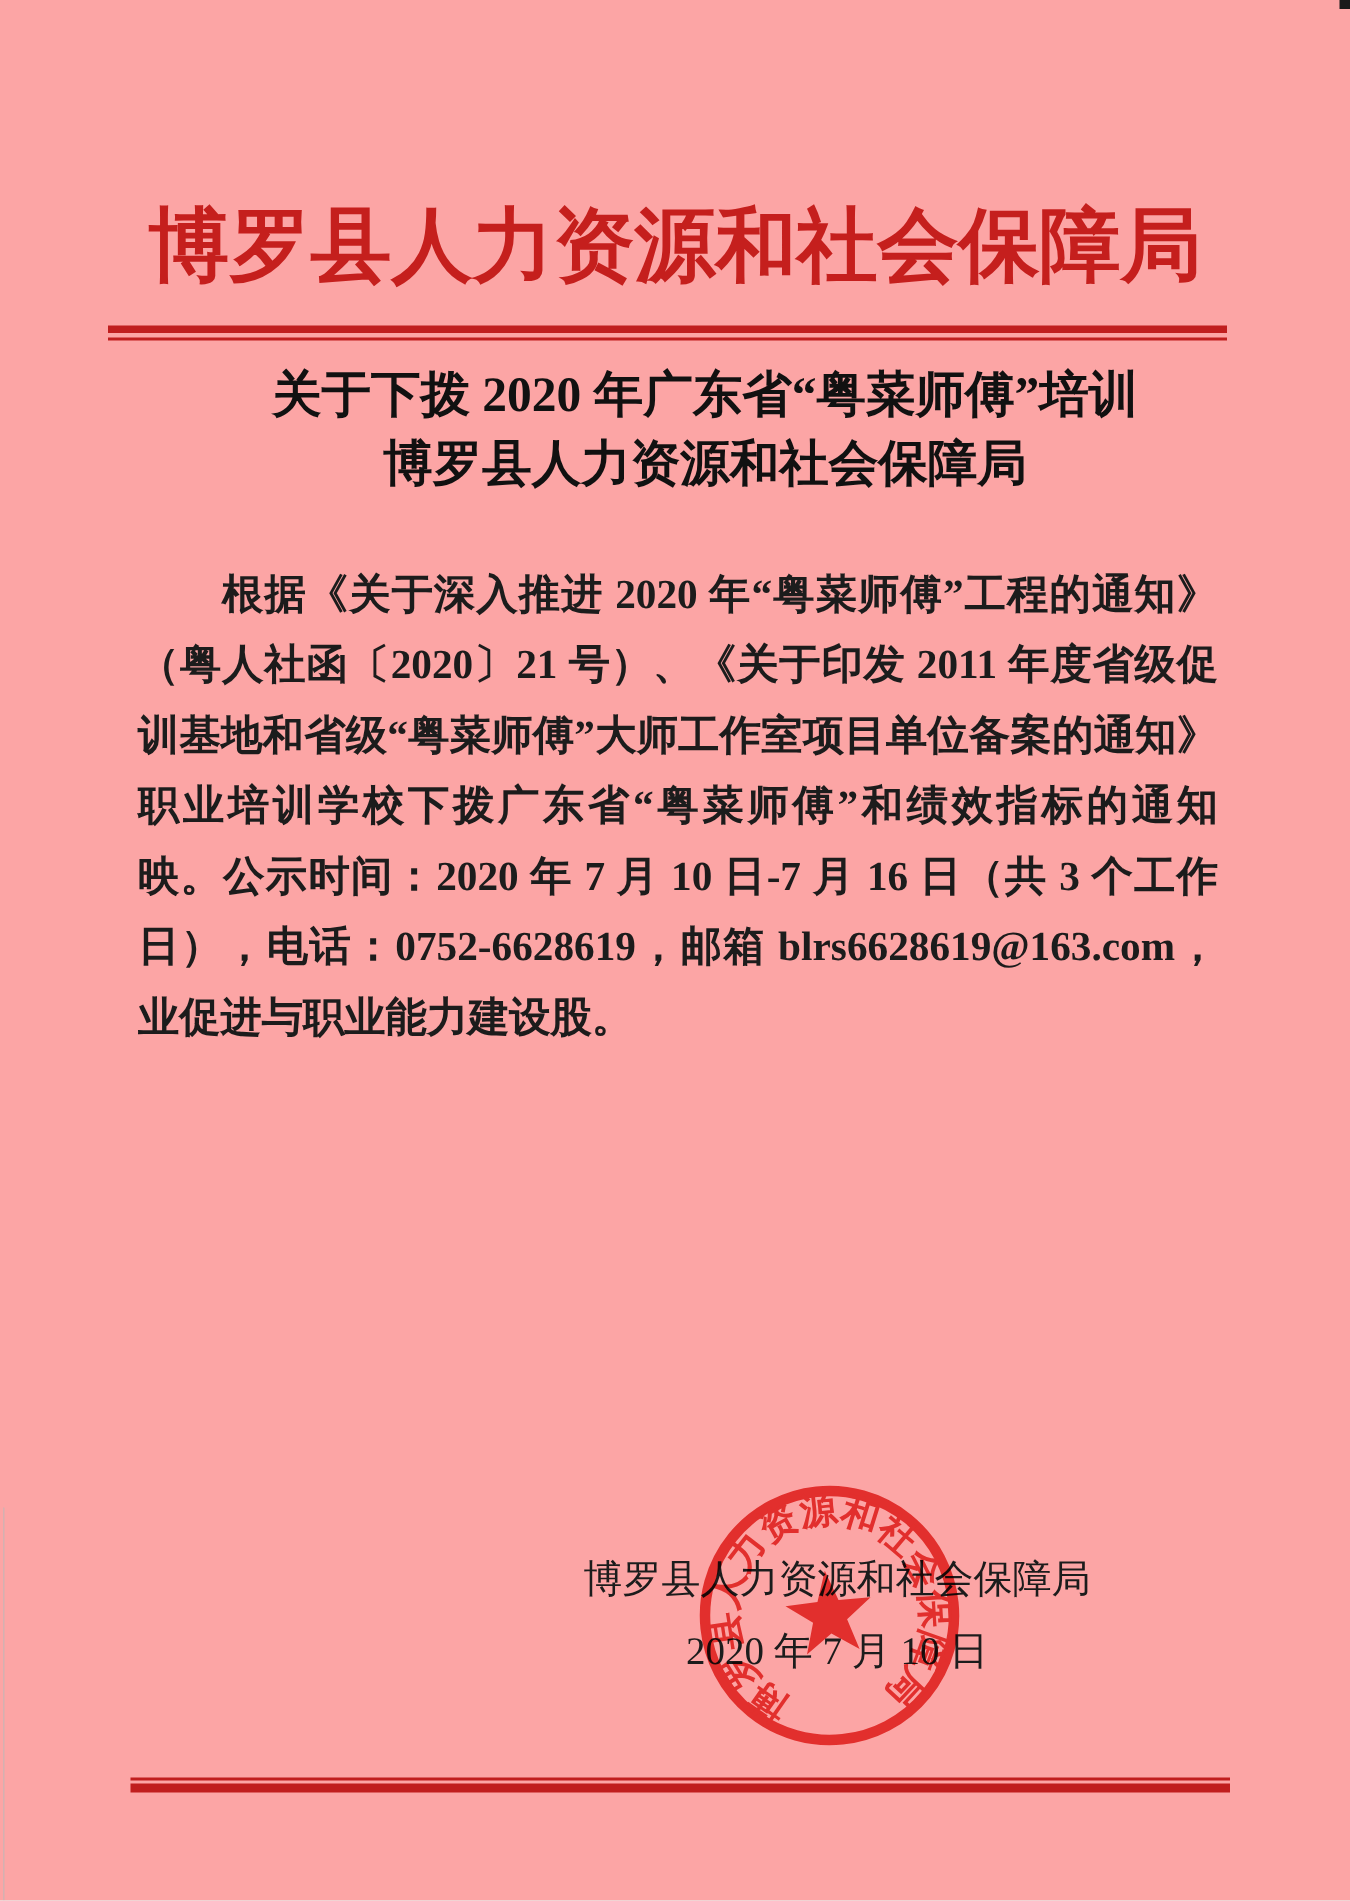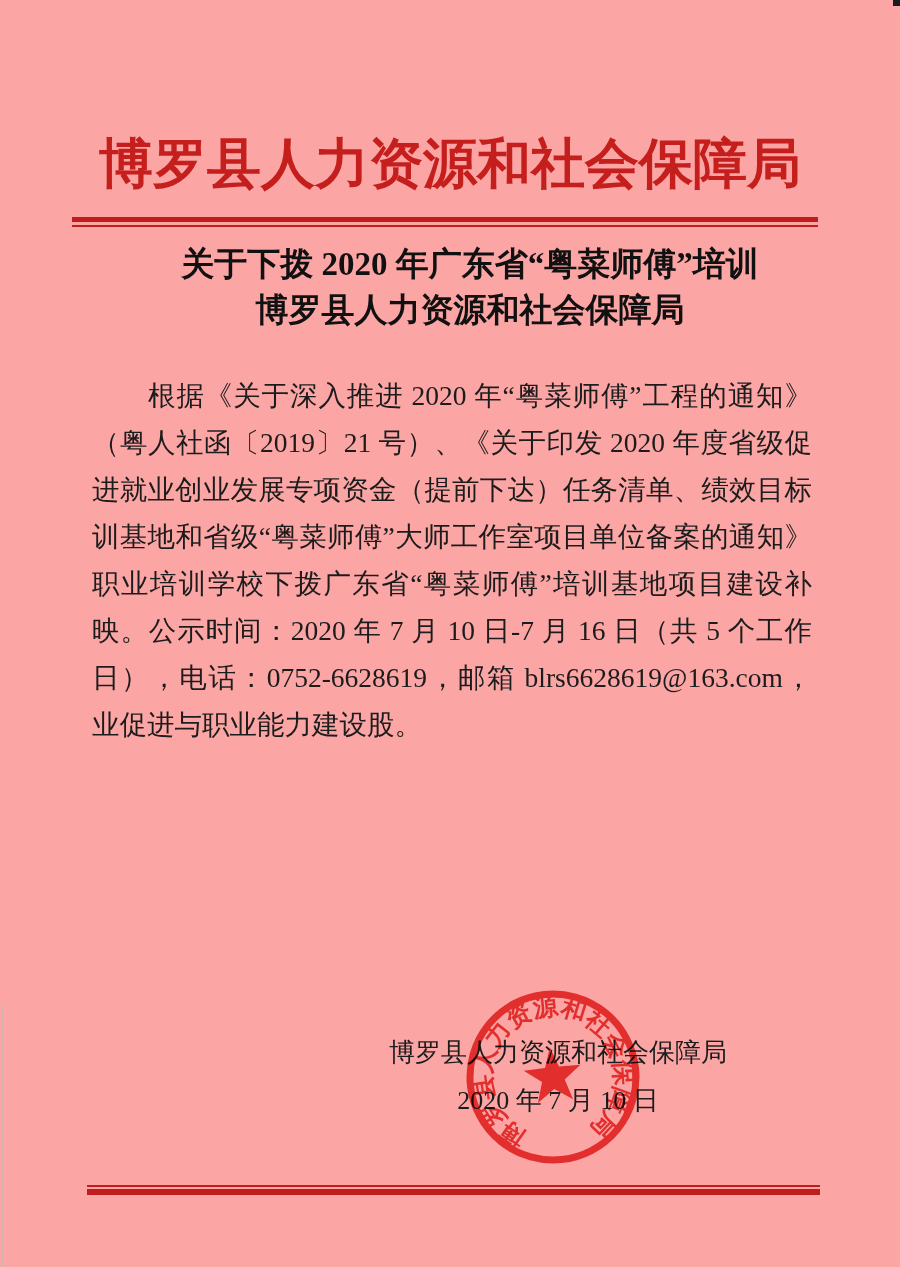--- a/index.html
+++ b/index.html
@@ -37,20 +37,21 @@
   
   .body-text{
     position:absolute;top:372px;left:92px;width:720px;
     font-size:27.5px;
     color:#1c1c1c;
   }
   .line{
     height:47px;line-height:47px;
     text-align:justify;text-align-last:justify;
     white-space:nowrap;
+    font-weight:bold;
   }
   .line.indent{text-indent:56px;}
   .line.para-end{text-align-last:left;white-space:normal;}
   
   .signature{
     position:absolute;top:1029px;left:389px;width:338px;
     text-align:center;
     font-size:26px;line-height:48px;
     color:#1c1c1c;
   }
@@ -84,25 +85,24 @@
     <div class="thin"></div>
   </div>
 
   <div class="doc-title">
     <div>关于下拨 2020 年广东省“粤菜师傅”培训</div>
     <div>博罗县人力资源和社会保障局</div>
   </div>
 
   <div class="body-text">
     <div class="line indent">根据《关于深入推进 2020 年“粤菜师傅”工程的通知》</div>
-    <div class="line">（粤人社函〔2019〕21 号）、《关于印发 2020 年度省级促</div>
-    <div class="line">进就业创业发展专项资金（提前下达）任务清单、绩效目标</div>
+    <div class="line">（粤人社函〔2020〕21 号）、《关于印发 2011 年度省级促</div>
     <div class="line">训基地和省级“粤菜师傅”大师工作室项目单位备案的通知》</div>
-    <div class="line">职业培训学校下拨广东省“粤菜师傅”培训基地项目建设补</div>
-    <div class="line">映。公示时间：2020 年 7 月 10 日-7 月 16 日（共 5 个工作</div>
+    <div class="line">职业培训学校下拨广东省“粤菜师傅”和绩效指标的通知</div>
+    <div class="line">映。公示时间：2020 年 7 月 10 日-7 月 16 日（共 3 个工作</div>
     <div class="line">日），电话：0752-6628619，邮箱 blrs6628619@163.com，</div>
     <div class="line para-end">业促进与职业能力建设股。</div>
   </div>
 
   <div class="signature">
     <div>博罗县人力资源和社会保障局</div>
     <div>2020 年 7 月  10  日</div>
   </div>
 
   <svg class="seal" viewBox="-93 -93 186 186" aria-hidden="true">

